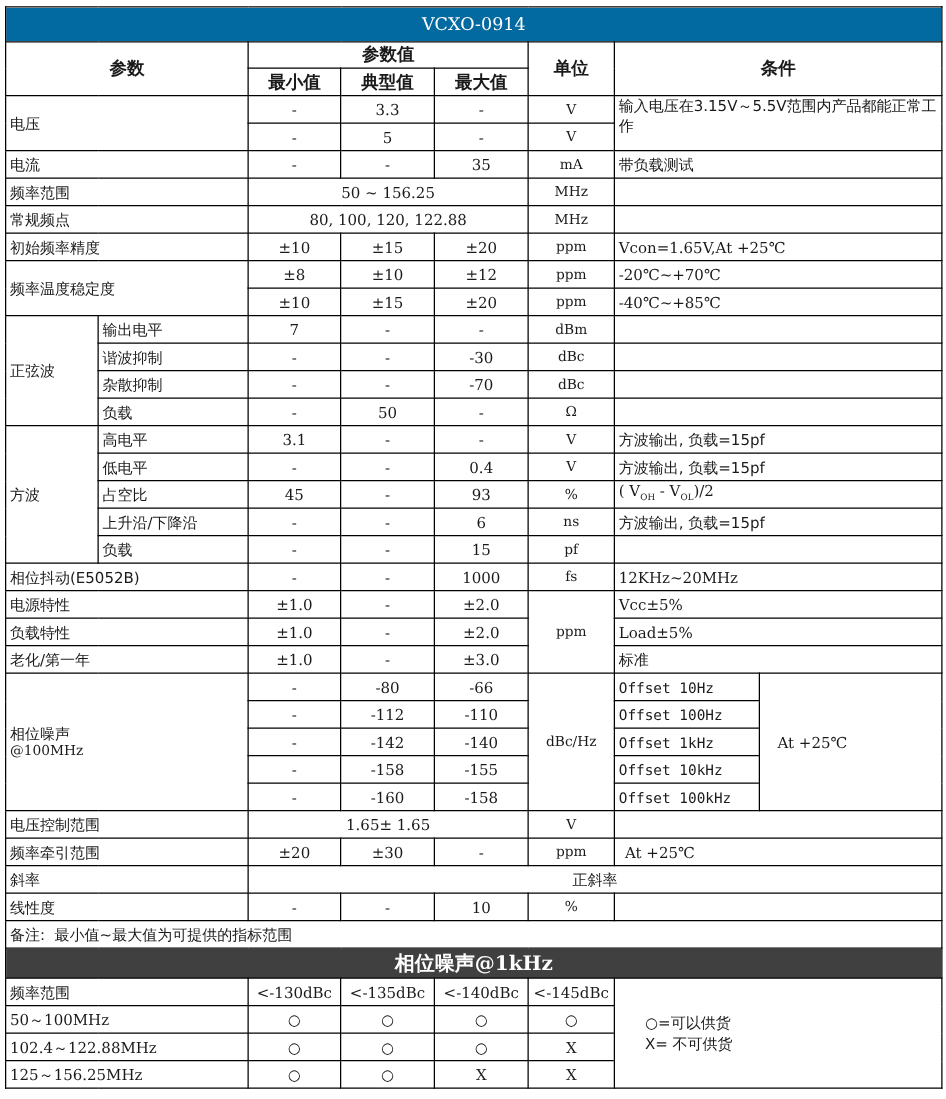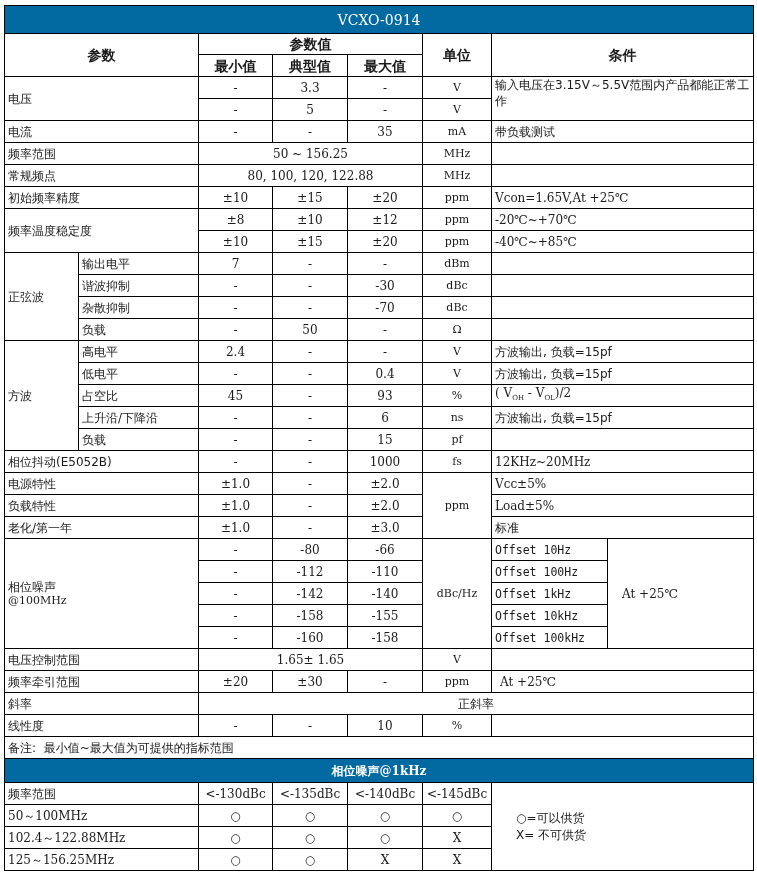--- a/index.html
+++ b/index.html
@@ -5,21 +5,21 @@
   html, body { margin: 0; padding: 0; background: #ffffff; }
   body { width: 757px; height: 879px; position: relative; overflow: hidden;
          font-family: "DejaVu Serif", "Liberation Serif", serif; color: #1a1a1a; }
   .tbl { position: absolute; left: 4px; top: 5px; width: 749px; }
   table { border-collapse: collapse; table-layout: fixed; width: 749px; }
   td { border: 1px solid #000; padding: 0 3px; font-size: 12px; height: 21px;
        line-height: 14px; white-space: nowrap; overflow: hidden; }
   .c { text-align: center; }
   .hdr-blue { background: #0369a1; color: #fff; text-align: center; font-size: 14px;
               height: 27px; }
-  .hdr-blue2 { background: #0369a1; color: #fff; text-align: center; font-size: 12px;
+  .hdr-blue2 { background: #404040; color: #fff; text-align: center; font-size: 16px;
                font-weight: bold; height: 23px; }
   .th { font-weight: bold; font-size: 14px; text-align: center; font-family: "DejaVu Sans", "Liberation Sans", sans-serif; }
   .cn { font-family: "DejaVu Sans", "Liberation Sans", sans-serif; font-size: 12px; }
   .wrap { white-space: normal; line-height: 16px; }
   .mono { font-family: "DejaVu Sans Mono", "Liberation Mono", monospace; font-size: 11.5px; }
   .unit { font-size: 11px; }
   sub { font-size: 7px; }
   .legend { white-space: normal; text-align: left; padding-left: 24px; line-height: 17px; }
 </style>
 </head>
@@ -148,21 +148,21 @@
     <td class="c">-</td>
     <td class="c">50</td>
     <td class="c">-</td>
     <td class="c unit">Ω</td>
     <td colspan="2"></td>
   </tr>
 
   <tr>
     <td rowspan="5" class="cn">方波</td>
     <td class="cn">高电平</td>
-    <td class="c">2.4</td>
+    <td class="c">3.1</td>
     <td class="c">-</td>
     <td class="c">-</td>
     <td class="c unit">V</td>
     <td colspan="2" class="cn">方波输出, 负载=15pf</td>
   </tr>
   <tr>
     <td class="cn">低电平</td>
     <td class="c">-</td>
     <td class="c">-</td>
     <td class="c">0.4</td>

